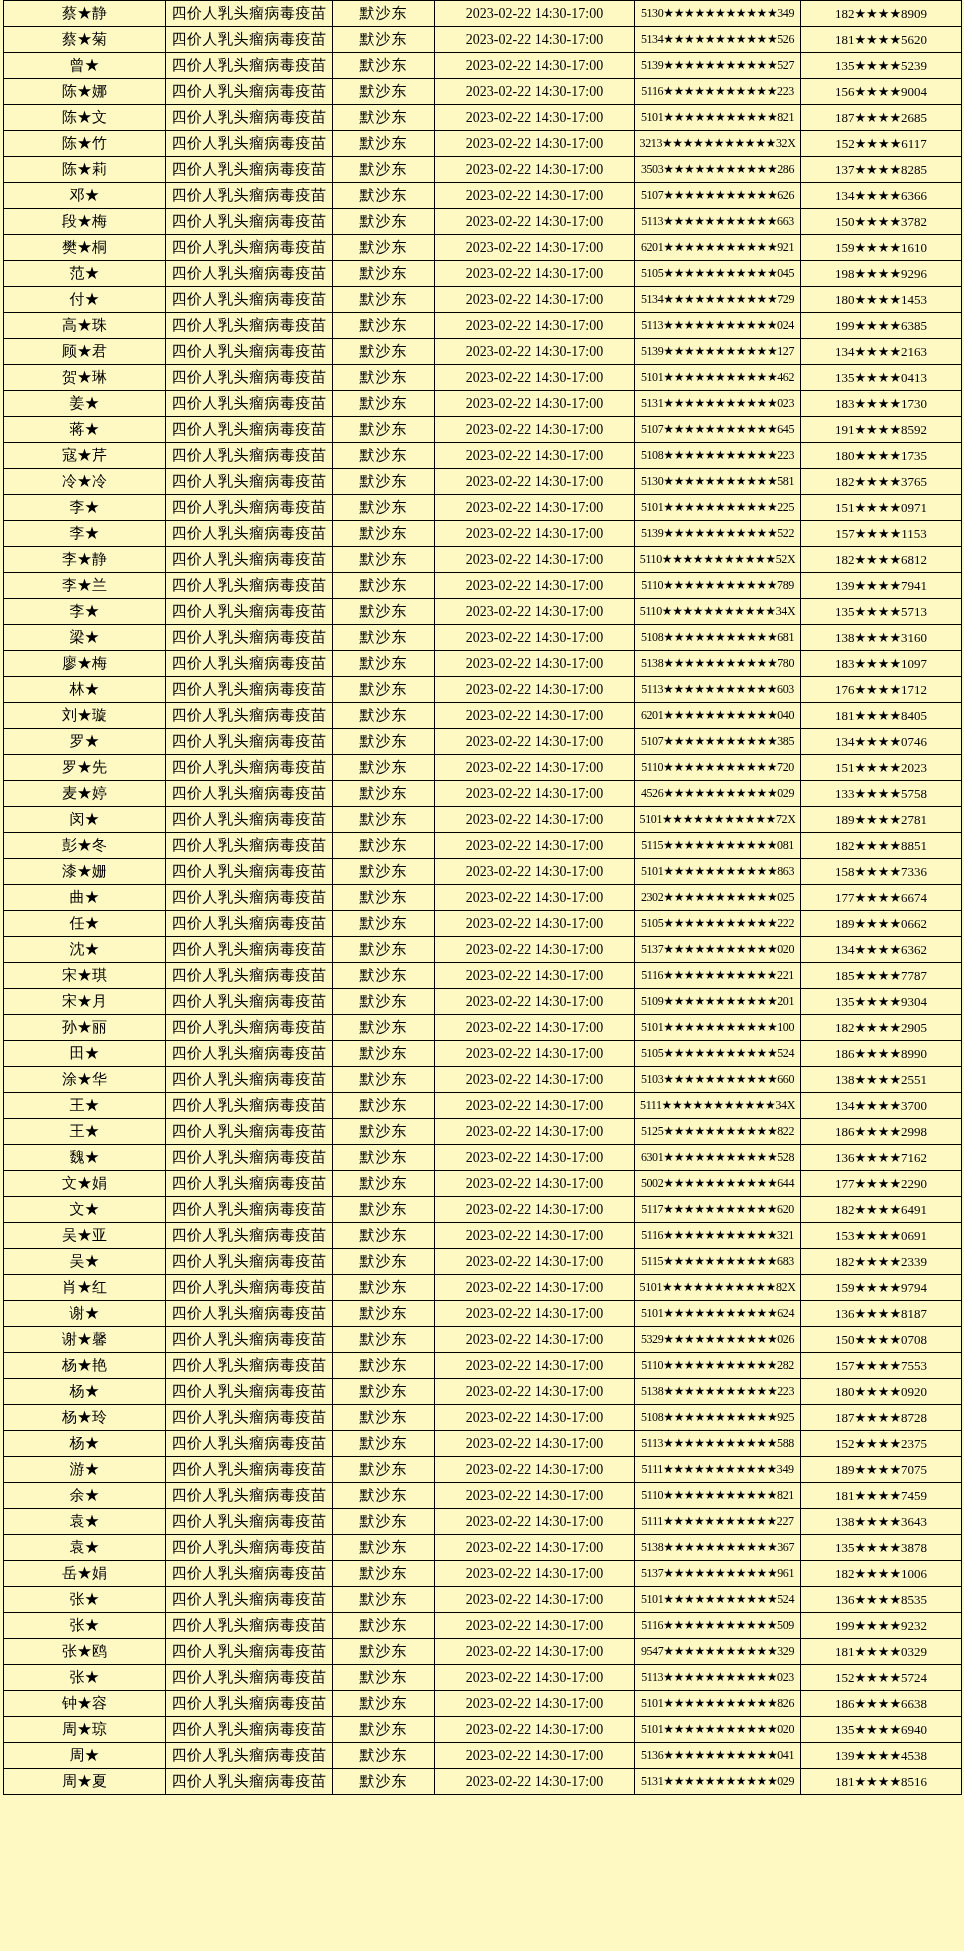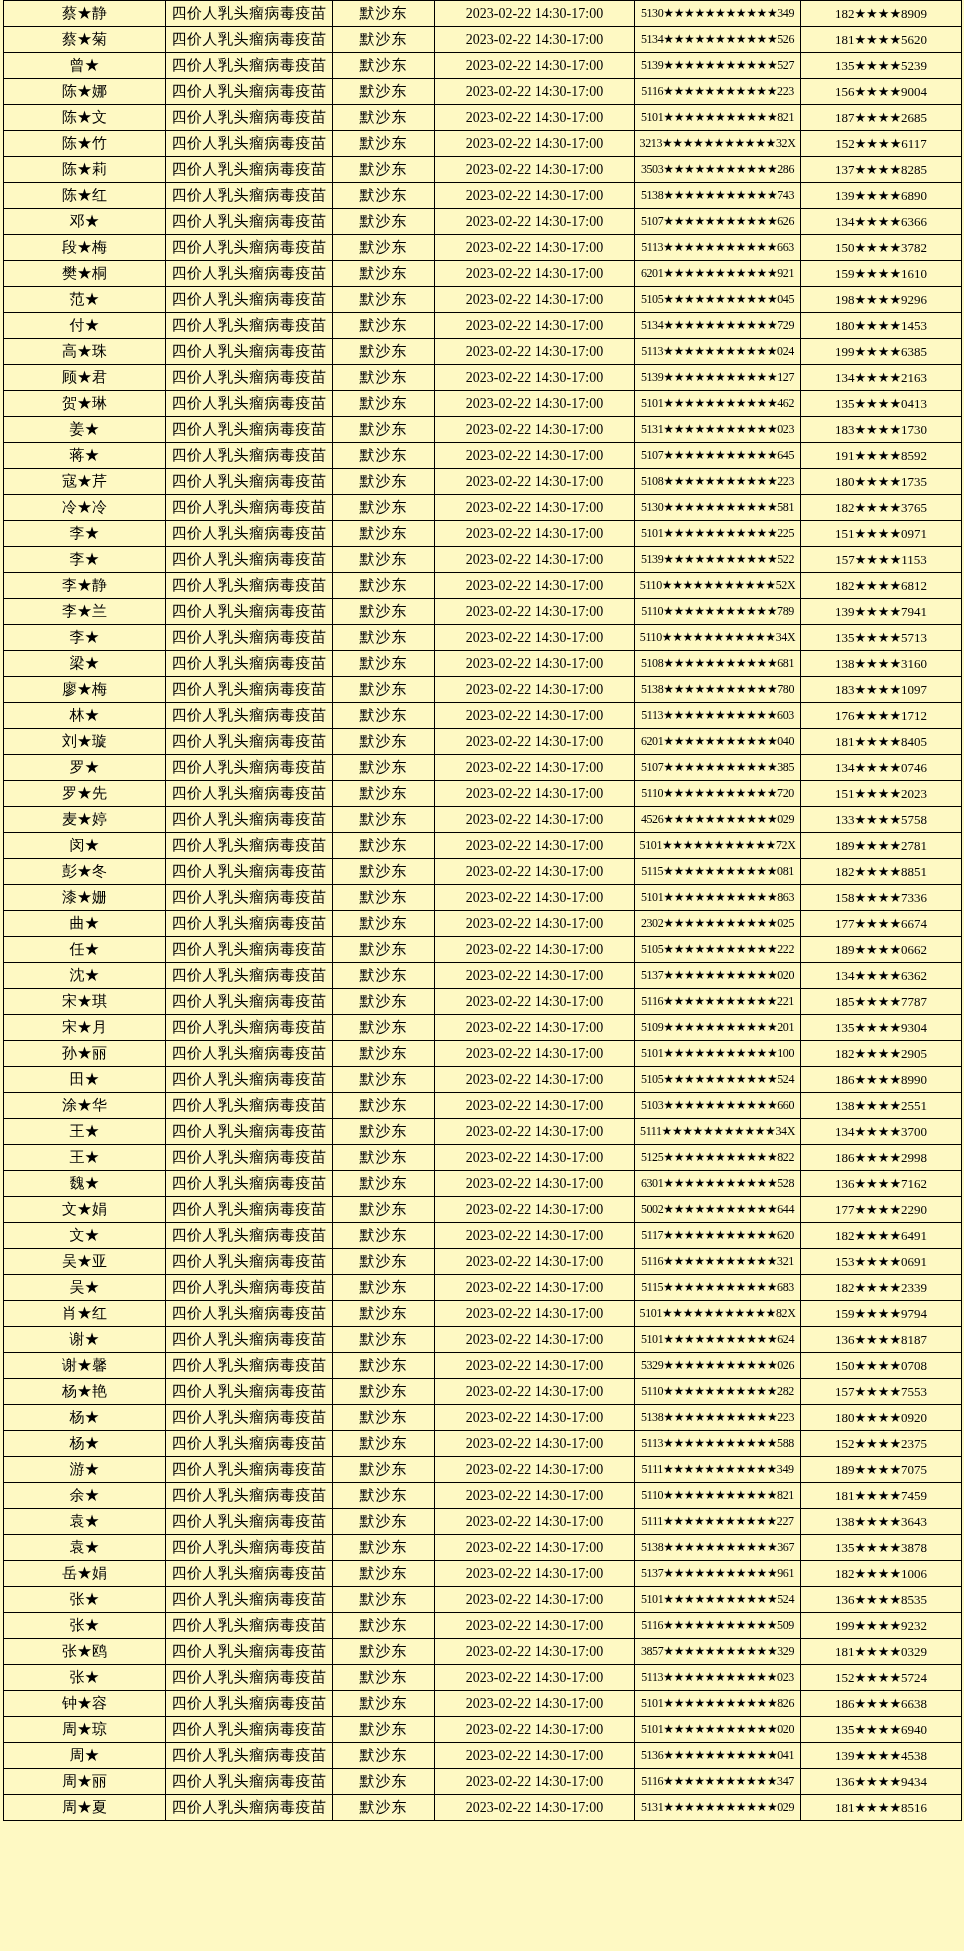--- a/index.html
+++ b/index.html
@@ -104,28 +104,20 @@
         </tr>
         <tr>
           <td class="c0">陈★莉</td>
           <td class="c1">四价人乳头瘤病毒疫苗</td>
           <td class="c2">默沙东</td>
           <td class="c3">2023-02-22 14:30-17:00</td>
           <td class="c4">3503★★★★★★★★★★★286</td>
           <td class="c5">137★★★★8285</td>
         </tr>
         <tr>
-          <td class="c0">陈★红</td>
-          <td class="c1">四价人乳头瘤病毒疫苗</td>
-          <td class="c2">默沙东</td>
-          <td class="c3">2023-02-22 14:30-17:00</td>
-          <td class="c4">5138★★★★★★★★★★★743</td>
-          <td class="c5">139★★★★6890</td>
-        </tr>
-        <tr>
           <td class="c0">邓★</td>
           <td class="c1">四价人乳头瘤病毒疫苗</td>
           <td class="c2">默沙东</td>
           <td class="c3">2023-02-22 14:30-17:00</td>
           <td class="c4">5107★★★★★★★★★★★626</td>
           <td class="c5">134★★★★6366</td>
         </tr>
         <tr>
           <td class="c0">段★梅</td>
           <td class="c1">四价人乳头瘤病毒疫苗</td>
@@ -488,20 +480,28 @@
         </tr>
         <tr>
           <td class="c0">杨★</td>
           <td class="c1">四价人乳头瘤病毒疫苗</td>
           <td class="c2">默沙东</td>
           <td class="c3">2023-02-22 14:30-17:00</td>
           <td class="c4">5138★★★★★★★★★★★223</td>
           <td class="c5">180★★★★0920</td>
         </tr>
         <tr>
+          <td class="c0">杨★玲</td>
+          <td class="c1">四价人乳头瘤病毒疫苗</td>
+          <td class="c2">默沙东</td>
+          <td class="c3">2023-02-22 14:30-17:00</td>
+          <td class="c4">5108★★★★★★★★★★★925</td>
+          <td class="c5">187★★★★8728</td>
+        </tr>
+        <tr>
           <td class="c0">杨★</td>
           <td class="c1">四价人乳头瘤病毒疫苗</td>
           <td class="c2">默沙东</td>
           <td class="c3">2023-02-22 14:30-17:00</td>
           <td class="c4">5113★★★★★★★★★★★588</td>
           <td class="c5">152★★★★2375</td>
         </tr>
         <tr>
           <td class="c0">游★</td>
           <td class="c1">四价人乳头瘤病毒疫苗</td>
@@ -556,21 +556,21 @@
           <td class="c2">默沙东</td>
           <td class="c3">2023-02-22 14:30-17:00</td>
           <td class="c4">5116★★★★★★★★★★★509</td>
           <td class="c5">199★★★★9232</td>
         </tr>
         <tr>
           <td class="c0">张★鸥</td>
           <td class="c1">四价人乳头瘤病毒疫苗</td>
           <td class="c2">默沙东</td>
           <td class="c3">2023-02-22 14:30-17:00</td>
-          <td class="c4">3857★★★★★★★★★★★329</td>
+          <td class="c4">9547★★★★★★★★★★★329</td>
           <td class="c5">181★★★★0329</td>
         </tr>
         <tr>
           <td class="c0">张★</td>
           <td class="c1">四价人乳头瘤病毒疫苗</td>
           <td class="c2">默沙东</td>
           <td class="c3">2023-02-22 14:30-17:00</td>
           <td class="c4">5113★★★★★★★★★★★023</td>
           <td class="c5">152★★★★5724</td>
         </tr>
@@ -590,28 +590,20 @@
           <td class="c4">5101★★★★★★★★★★★020</td>
           <td class="c5">135★★★★6940</td>
         </tr>
         <tr>
           <td class="c0">周★</td>
           <td class="c1">四价人乳头瘤病毒疫苗</td>
           <td class="c2">默沙东</td>
           <td class="c3">2023-02-22 14:30-17:00</td>
           <td class="c4">5136★★★★★★★★★★★041</td>
           <td class="c5">139★★★★4538</td>
-        </tr>
-        <tr>
-          <td class="c0">周★丽</td>
-          <td class="c1">四价人乳头瘤病毒疫苗</td>
-          <td class="c2">默沙东</td>
-          <td class="c3">2023-02-22 14:30-17:00</td>
-          <td class="c4">5116★★★★★★★★★★★347</td>
-          <td class="c5">136★★★★9434</td>
         </tr>
         <tr>
           <td class="c0">周★夏</td>
           <td class="c1">四价人乳头瘤病毒疫苗</td>
           <td class="c2">默沙东</td>
           <td class="c3">2023-02-22 14:30-17:00</td>
           <td class="c4">5131★★★★★★★★★★★029</td>
           <td class="c5">181★★★★8516</td>
         </tr>
       </tbody>

